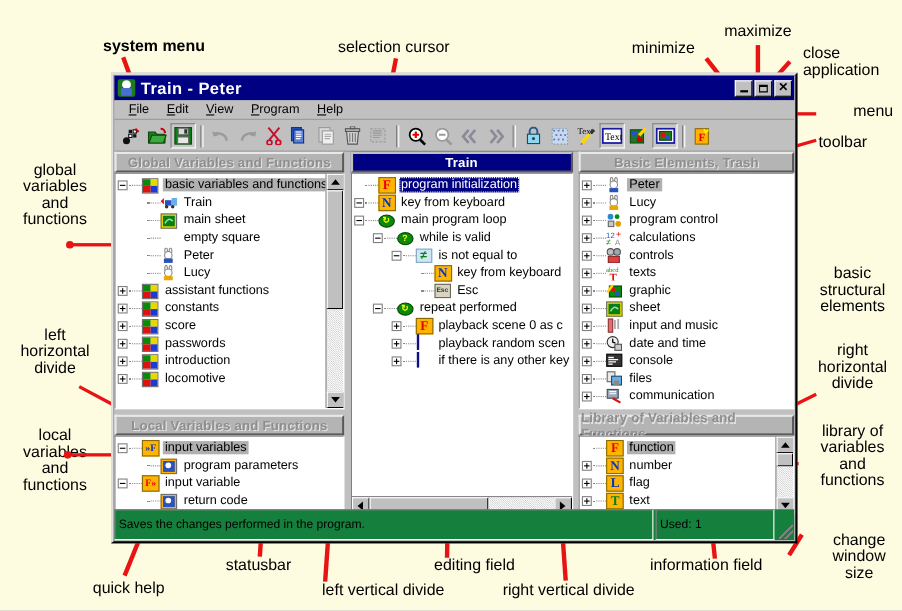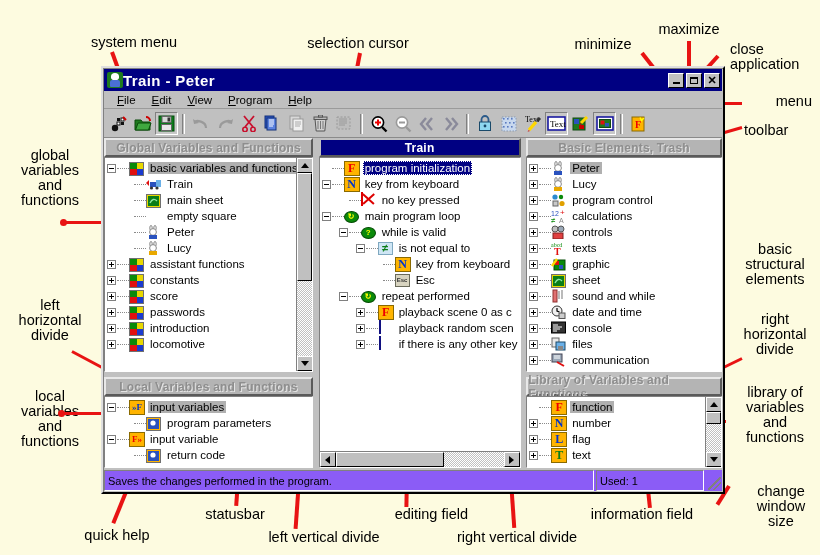--- a/index.html
+++ b/index.html
@@ -39,21 +39,21 @@
   }
   #titlebar {
     height: 22px;
     background: #000082;
     display: flex; align-items: center;
     padding: 0 2px 0 3px;
     margin: 1px;
   }
   #title-text {
     color: #fff; font-weight: bold; font-size: 15px;
-    letter-spacing: .4px; flex: 1;
+    letter-spacing: .4px; margin-left: 5px; flex: 1;
     font-family: "Liberation Sans", sans-serif;
   }
   .sysicon {
     width:16px;height:16px;display:block;
     background:#1f7a1f;
     border-radius:2px;
     position:relative;
     overflow:hidden;
   }
   .sysicon::before{
@@ -227,43 +227,43 @@
     background-size: 2px 2px;
   }
   .sthumb {
     background: #c0c0c0; flex: none;
     border-top: 1.5px solid #fff; border-left: 1.5px solid #fff;
     border-right: 1.5px solid #000; border-bottom: 1.5px solid #000;
   }
 
   
   #statusbar {
-    position: absolute; left: 1px; right: 1px; bottom: 1px; height: 21px;
-    display: flex; align-items: stretch; background: #8b5cf6; gap: 2px;
+    position: absolute; left: 1px; right: 1px; bottom: 1px; height: 28px;
+    display: flex; align-items: stretch; background: #15803d; gap: 2px;
   }
   .spane {
     border-top: 1.5px solid #808080; border-left: 1.5px solid #808080;
     border-right: 1.5px solid #fff; border-bottom: 1.5px solid #fff;
     display: flex; align-items: center; padding: 0 3px;
     font-size: 11px; color: #000; font-family: "Liberation Sans", sans-serif;
   }
   #status-help { flex: 1; }
   #status-info { width: 108px; }
   #sizegrip { width: 16px; position: relative; }
   #sizegrip::after{
     content:""; position:absolute; right:1px; bottom:1px; width:13px; height:13px;
     background:
       linear-gradient(135deg, transparent 46%, #808080 46%, #808080 56%, transparent 56%) ,
       linear-gradient(135deg, transparent 66%, #808080 66%, #808080 76%, transparent 76%);
   }
 </style>
 </head>
 <body>
 
-<div class="anno" style="left:74px;top:35px;width:120px;">system menu</div>
+<div class="anno" style="left:80px;top:35px;width:120px;font-weight:bold;">system menu</div>
 <div class="pointer" style="left:110px;top:52px;width:4px;height:20px;transform:rotate(-20deg);transform-origin:top center;"></div>
 
 <div class="anno" style="left:288px;top:36px;width:140px;">selection cursor</div>
 <div class="pointer" style="left:358px;top:53px;width:4px;height:120px;transform:rotate(11deg);transform-origin:top center;"></div>
 
 <div class="anno" style="left:556px;top:37px;width:94px;">minimize</div>
 <div class="pointer" style="left:640px;top:53px;width:4px;height:26px;transform:rotate(-38deg);transform-origin:top center;"></div>
 
 <div class="anno" style="left:640px;top:22px;width:98px;">maximize</div>
 <div class="pointer" style="left:687px;top:41px;width:4px;height:30px;"></div>
@@ -323,21 +323,21 @@
 <div class="pointer" style="left:727px;top:486px;width:4px;height:22px;transform:rotate(32deg);transform-origin:top center;"></div>
 
 <div class="anno" style="left:64px;top:528px;width:106px;">quick help</div>
 <div class="pointer" style="left:130px;top:477px;width:4px;height:50px;transform:rotate(22deg);transform-origin:top center;"></div>
 <div class="dot" style="left:127px;top:475px;"></div>
 
 <div class="anno" style="left:184px;top:507px;width:102px;">statusbar</div>
 <div class="pointer" style="left:236px;top:480px;width:4px;height:26px;transform:rotate(4deg);transform-origin:top center;"></div>
 <div class="dot" style="left:234px;top:478px;"></div>
 
-<div class="anno" style="left:244px;top:530px;width:160px;">left vertical divide</div>
+<div class="anno" style="left:244px;top:530px;width:160px;text-align:right;">left vertical divide</div>
 <div class="pointer" style="left:300px;top:437px;width:4px;height:92px;transform:rotate(4deg);transform-origin:top center;"></div>
 
 <div class="anno" style="left:352px;top:507px;width:116px;text-align:right;">editing field</div>
 <div class="pointer" style="left:406px;top:415px;width:4px;height:92px;transform:rotate(1deg);transform-origin:top center;"></div>
 <div class="dot" style="left:404px;top:413px;"></div>
 
 <div class="anno" style="left:432px;top:530px;width:170px;">right vertical divide</div>
 <div class="pointer" style="left:506px;top:438px;width:4px;height:90px;transform:rotate(-4deg);transform-origin:top center;"></div>
 
 <div class="anno" style="left:562px;top:507px;width:160px;">information field</div>
@@ -779,27 +779,20 @@
             <div class="trow">
               <span class="indent" style="width: 0px;"></span>
               <span class="tog"></span>
               <span class="dots"></span>
               <span class="ticon">
                 <span class="ic-N">N</span>
               </span>
               <span class="tlabel">key from keyboard</span>
             </div>
             <div class="trow">
-              <span class="indent" style="width: 17px;"></span>
-              <span class="tog none"></span>
-              <span class="dots"></span>
-              <span class="ticon"><span class="ic-xbox"></span></span>
-              <span class="tlabel">no key pressed</span>
-            </div>
-            <div class="trow">
               <span class="indent" style="width: 0px;"></span>
               <span class="tog"></span>
               <span class="dots"></span>
               <span class="ticon">
                 <span class="ic-green-oval">↻</span>
               </span>
               <span class="tlabel">main program loop</span>
             </div>
             <div class="trow">
               <span class="indent" style="width: 17px;"></span>
@@ -985,21 +978,21 @@
               <span class="tlabel">sheet</span>
             </div>
             <div class="trow">
               <span class="indent" style="width: 0px;"></span>
               <span class="tog plus"></span>
               <span class="dots"></span>
               <span class="ticon"><svg width="15" height="14">
                   <rect x="2" y="1" width="4" height="12" fill="#e07070" stroke="#903030"></rect>
                   <path d="M8 2 L8 10 M11 1 L11 10" stroke="#aaa" stroke-width="1.6"></path>
                 </svg></span>
-              <span class="tlabel">sound and while</span>
+              <span class="tlabel">input and music</span>
             </div>
             <div class="trow">
               <span class="indent" style="width: 0px;"></span>
               <span class="tog plus"></span>
               <span class="dots"></span>
               <span class="ticon"><svg width="15" height="14">
                   <circle cx="6" cy="6" r="5" fill="#f0f0f0" stroke="#333"></circle>
                   <path d="M6 3 V6 L8.5 7" stroke="#000" stroke-width="1.2" fill="none"></path>
                   <rect x="8" y="8" width="6" height="5.5" fill="#ccc" stroke="#555"></rect>
                 </svg></span>

